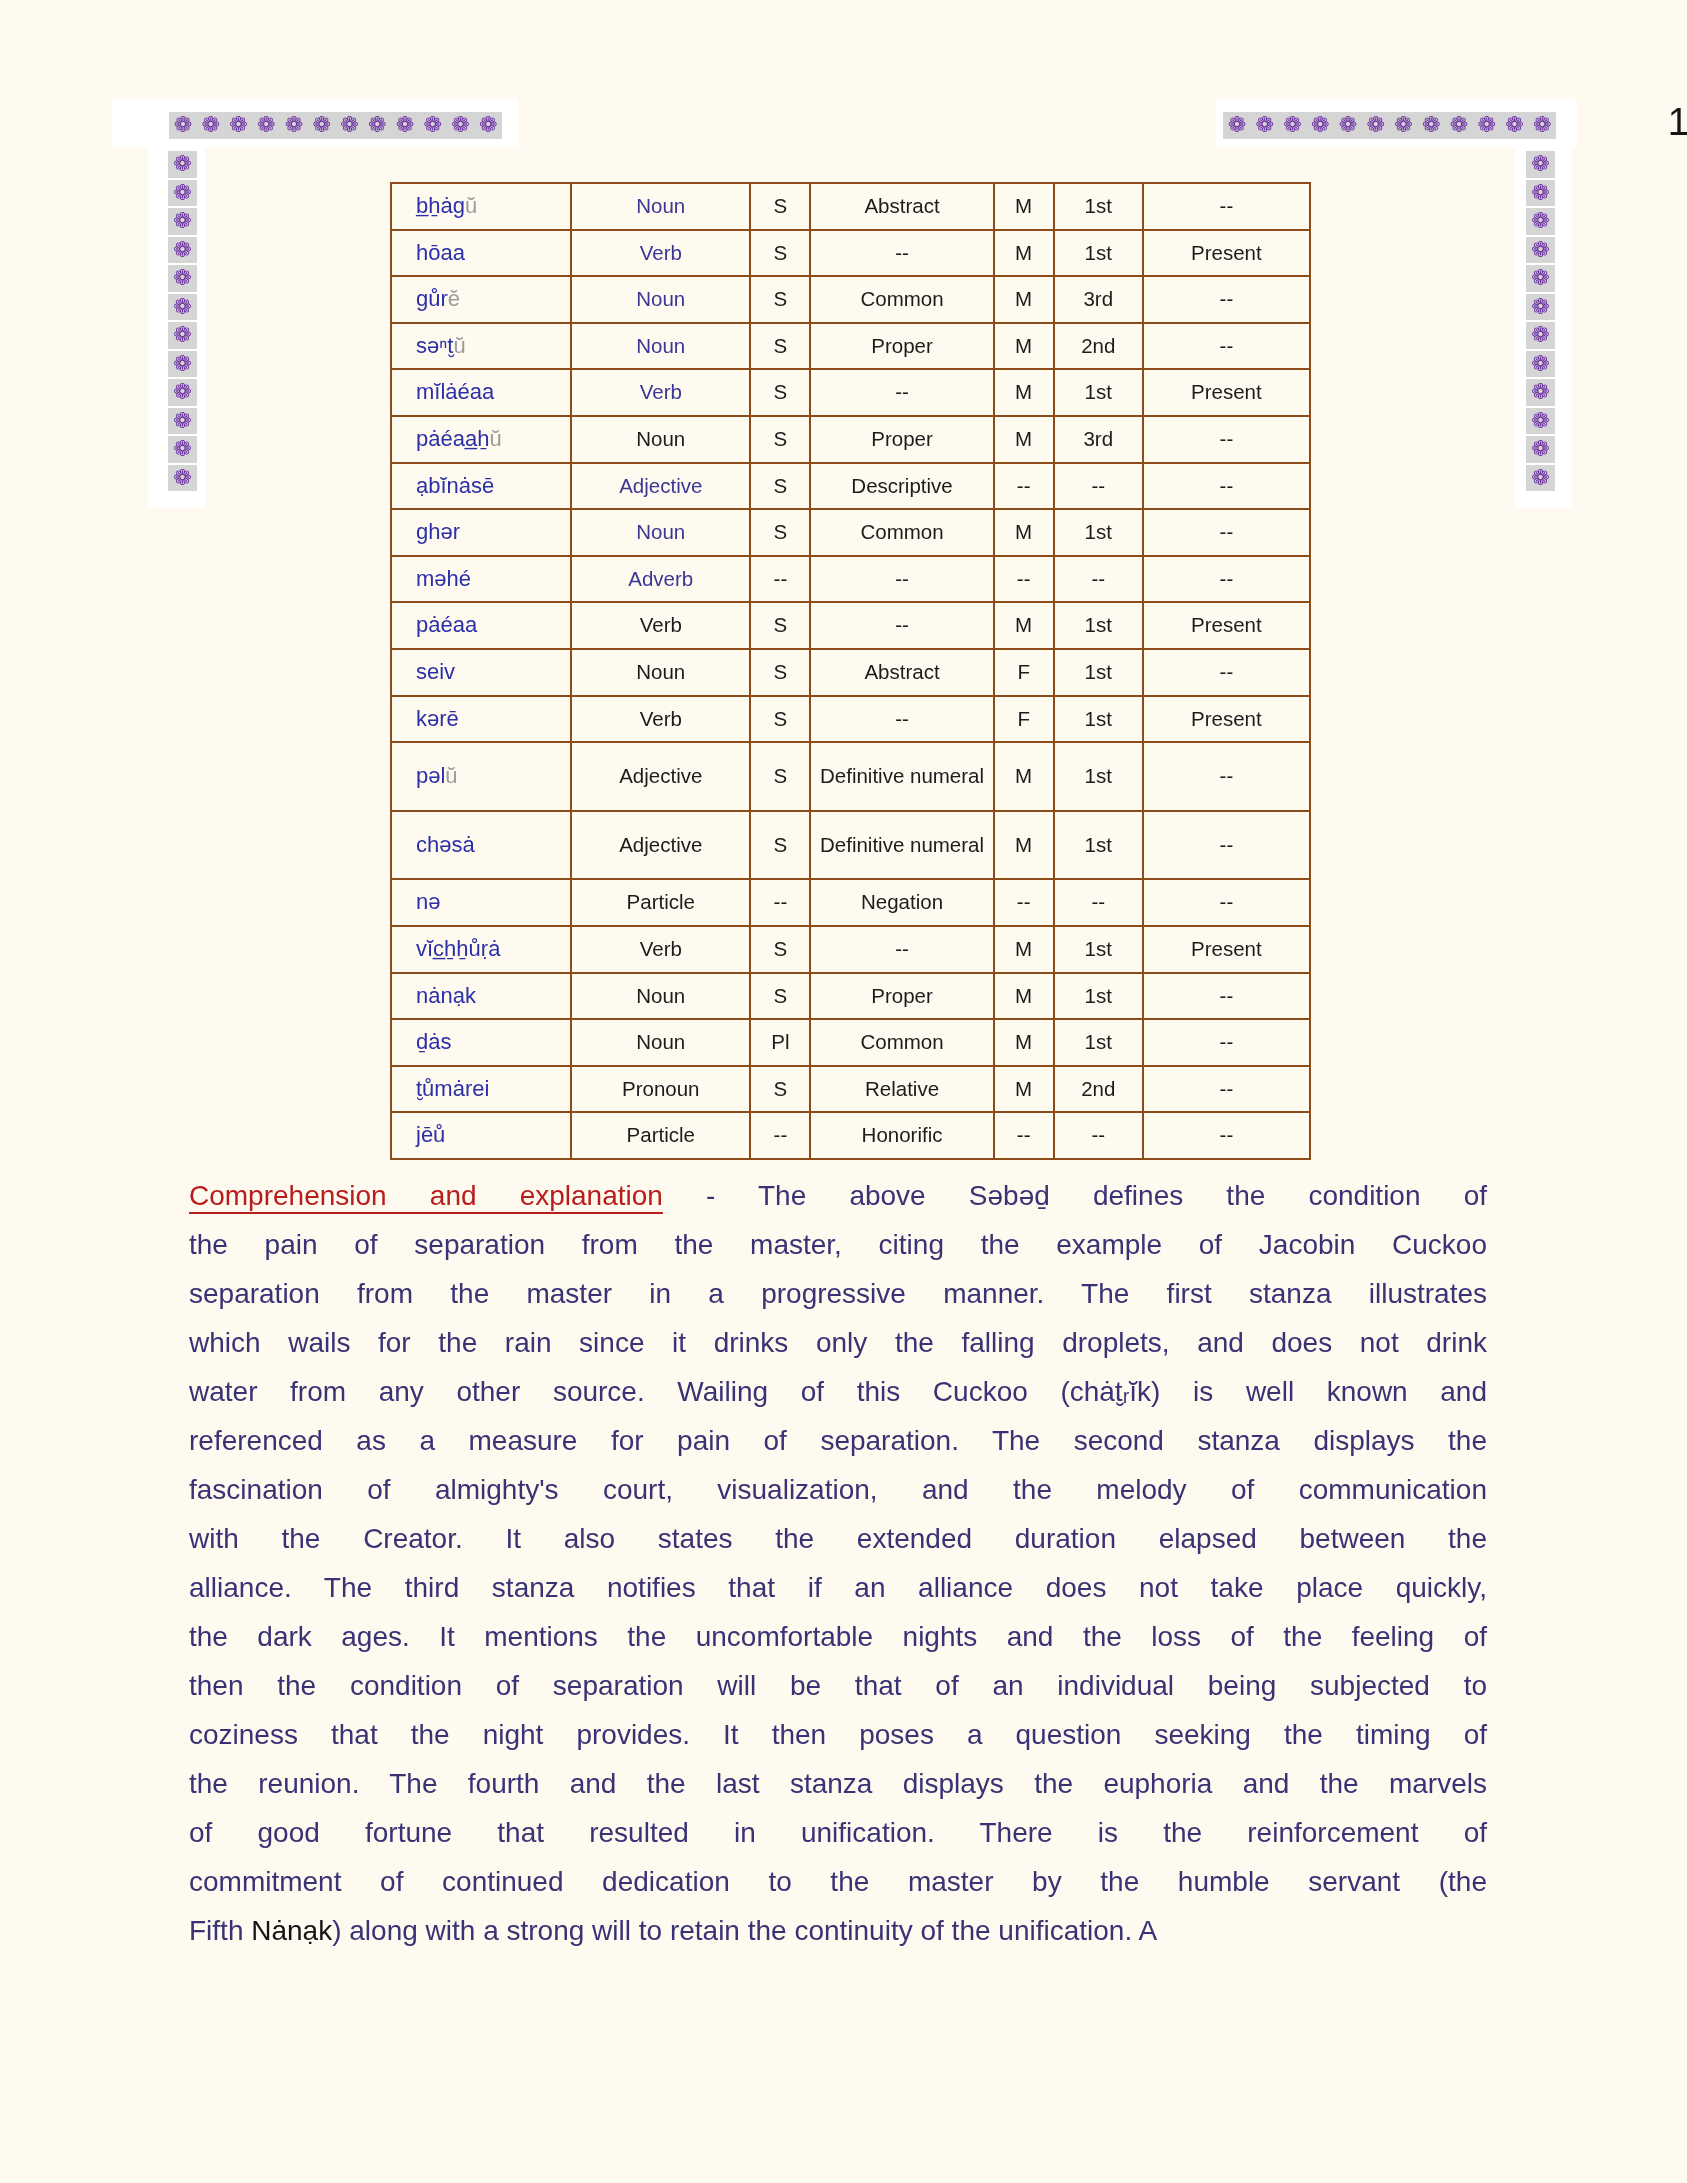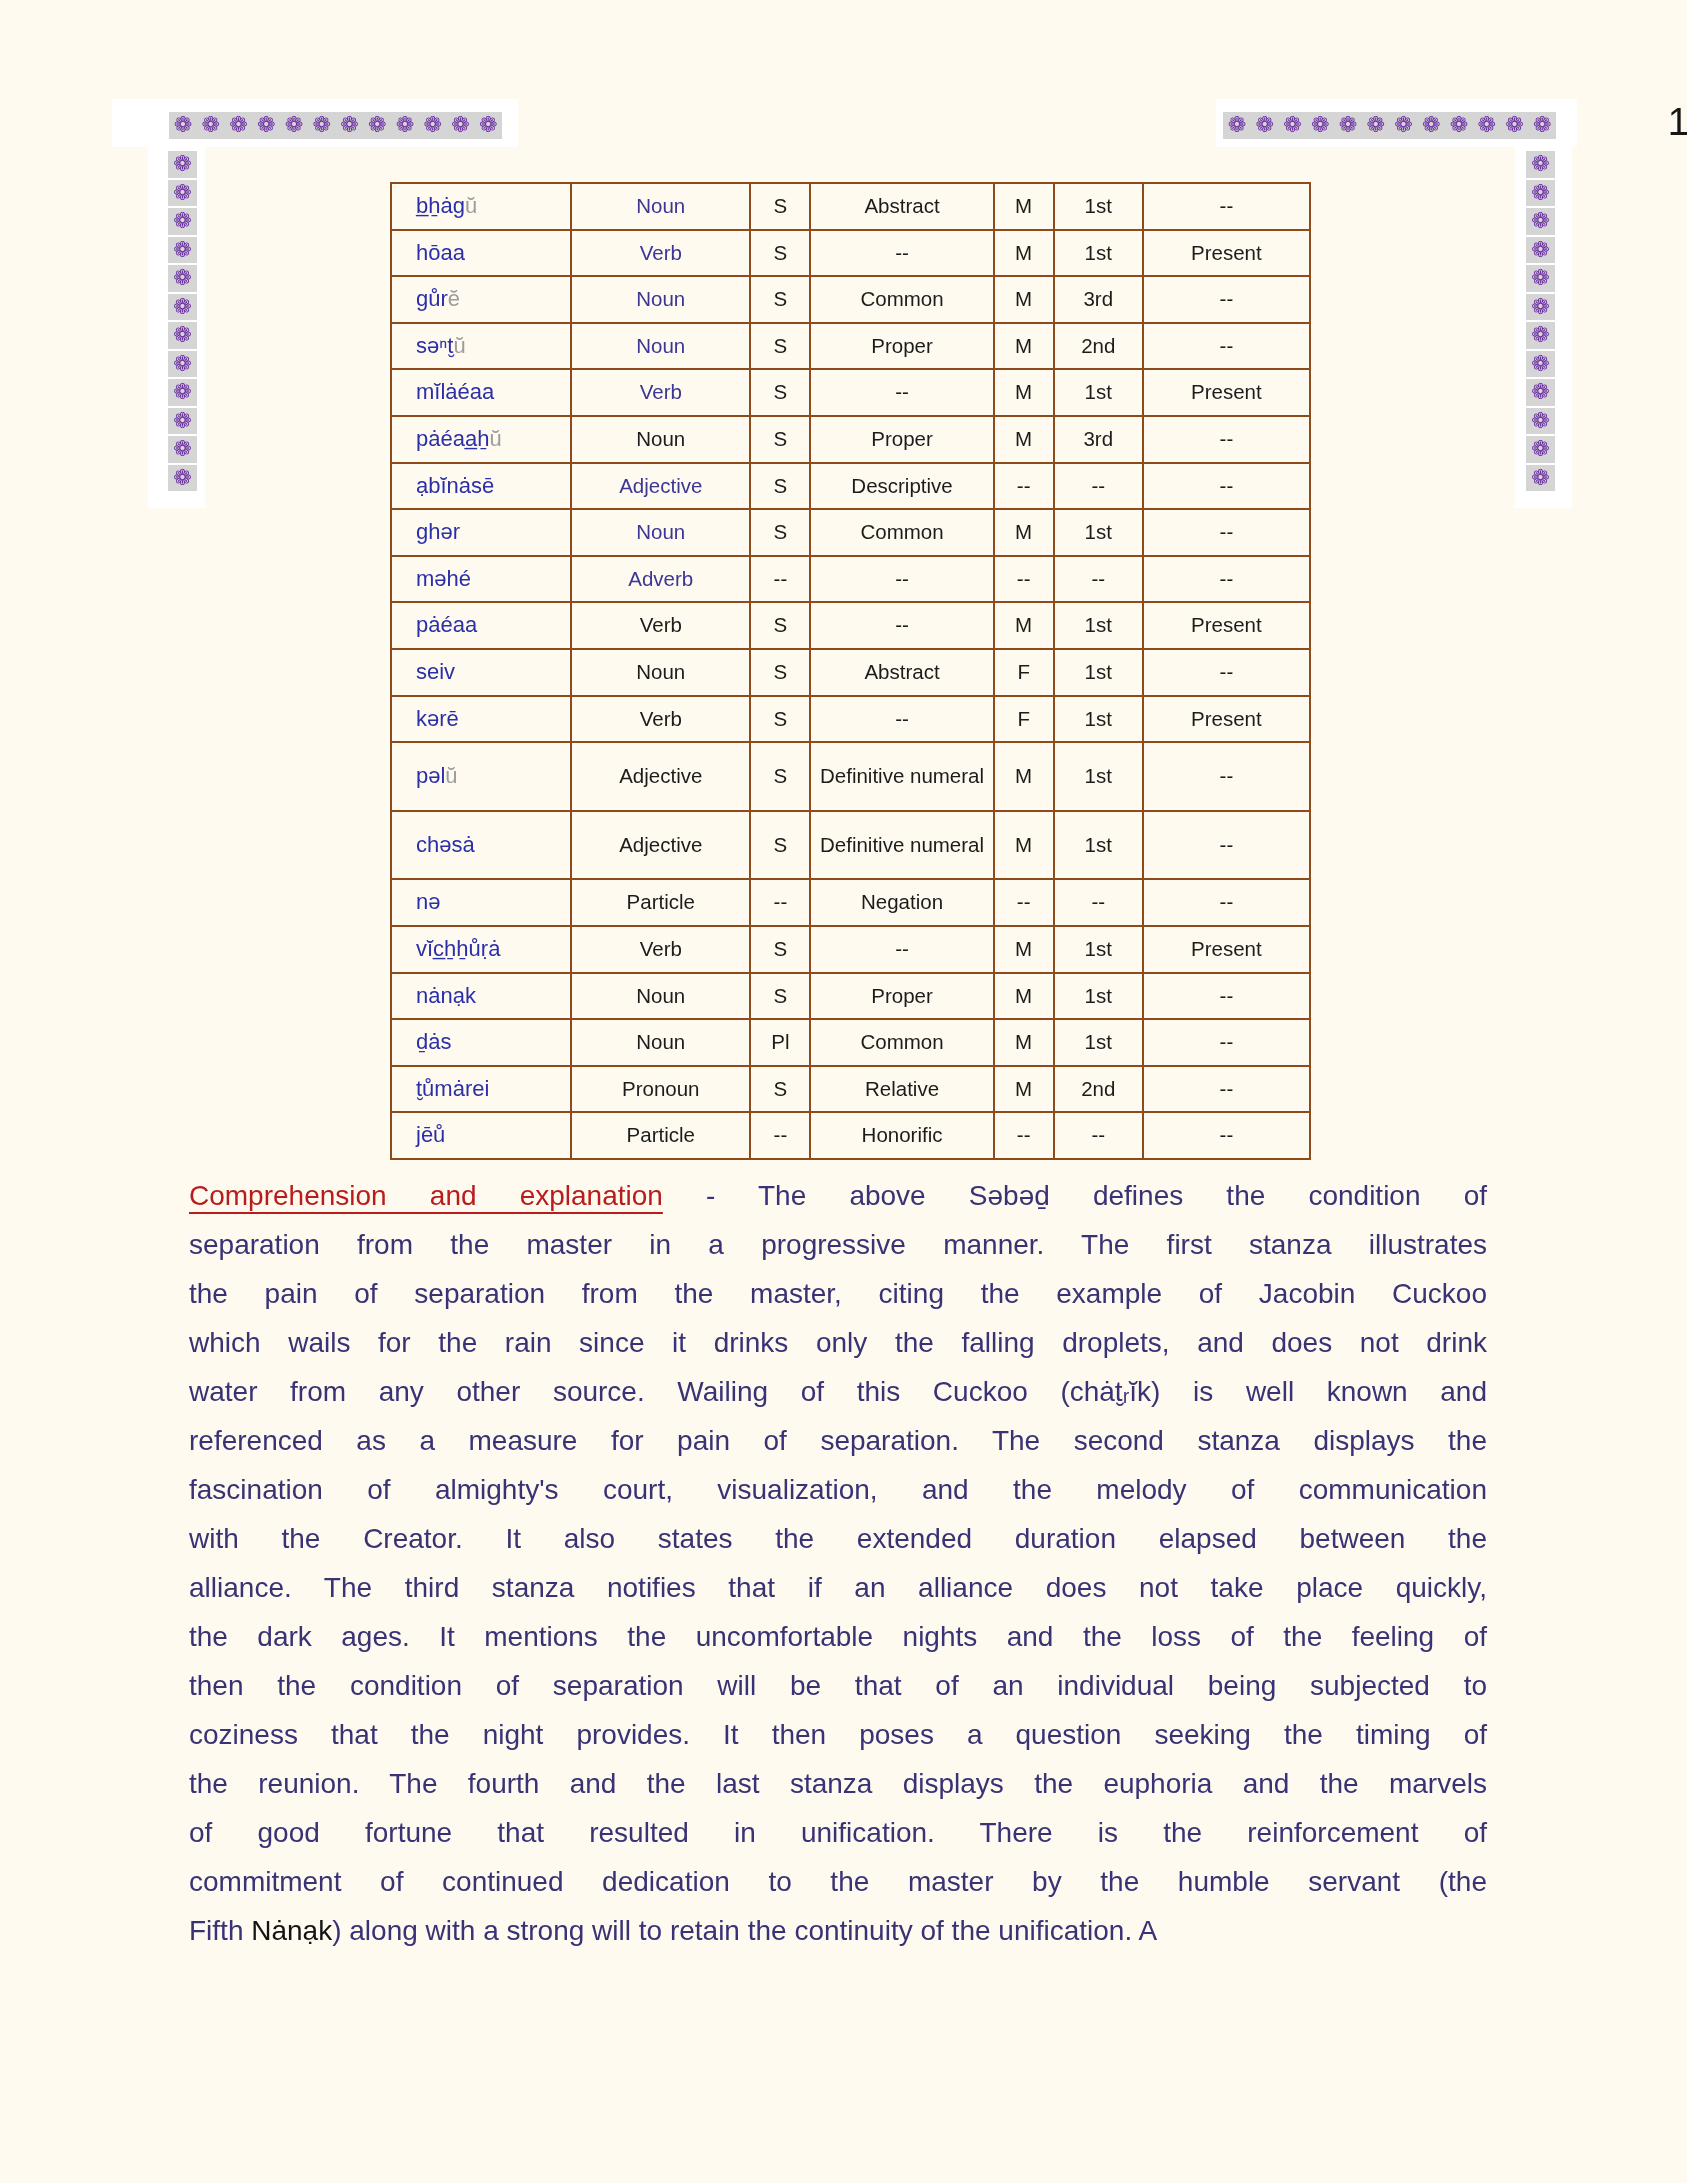--- a/index.html
+++ b/index.html
@@ -396,22 +396,22 @@
           <td class="cell-std">Honorific</td>
           <td class="cell-std">--</td>
           <td class="cell-std">--</td>
           <td class="cell-std">--</td>
         </tr>
       </tbody>
   </table>
 
   <div class="para">
       <div class="pline"><span class="seg-hd">Comprehension and explanation</span><span class="seg-tx"> - The above Səbəḏ defines the condition of</span></div>
+      <div class="pline"><span class="seg-tx">the pain of separation from the master, citing the example of Jacobin Cuckoo</span></div>
       <div class="pline"><span class="seg-tx">separation from the master in a progressive manner. The first stanza illustrates</span></div>
-      <div class="pline"><span class="seg-tx">the pain of separation from the master, citing the example of Jacobin Cuckoo</span></div>
       <div class="pline"><span class="seg-tx">which wails for the rain since it drinks only the falling droplets, and does not drink</span></div>
       <div class="pline"><span class="seg-tx">water from any other source. Wailing of this Cuckoo (chȧt̮ᵣĭk) is well known and</span></div>
       <div class="pline"><span class="seg-tx">referenced as a measure for pain of separation. The second stanza displays the</span></div>
       <div class="pline"><span class="seg-tx">fascination of almighty's court, visualization, and the melody of communication</span></div>
       <div class="pline"><span class="seg-tx">with the Creator. It also states the extended duration elapsed between the</span></div>
       <div class="pline"><span class="seg-tx">alliance.  The third stanza notifies that if an alliance does not take place quickly,</span></div>
       <div class="pline"><span class="seg-tx">the dark ages. It mentions the uncomfortable nights and the loss of the feeling of</span></div>
       <div class="pline"><span class="seg-tx">then the condition of separation will be that of an individual being subjected to</span></div>
       <div class="pline"><span class="seg-tx">coziness that the night provides. It then poses  a question seeking the timing of</span></div>
       <div class="pline"><span class="seg-tx">the reunion. The fourth and the last stanza displays the euphoria and the marvels</span></div>

